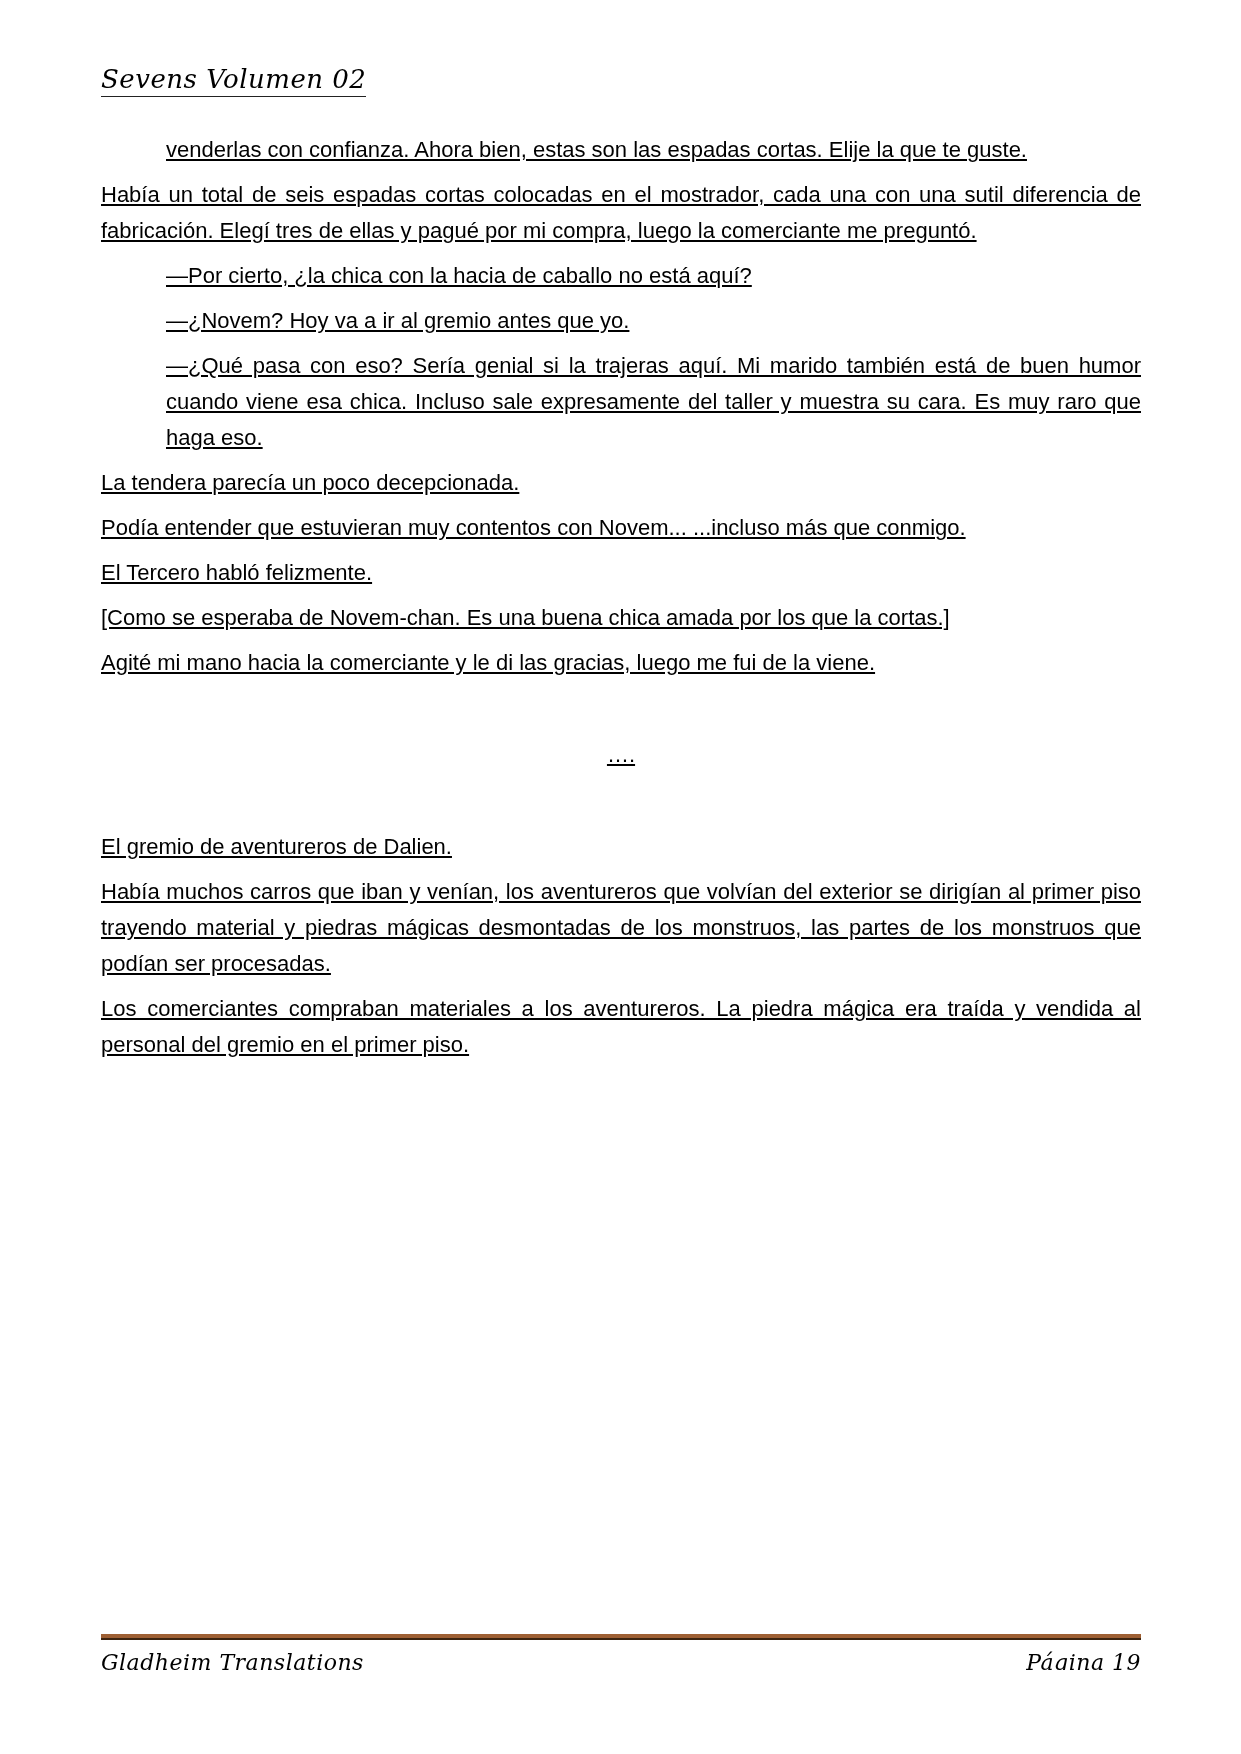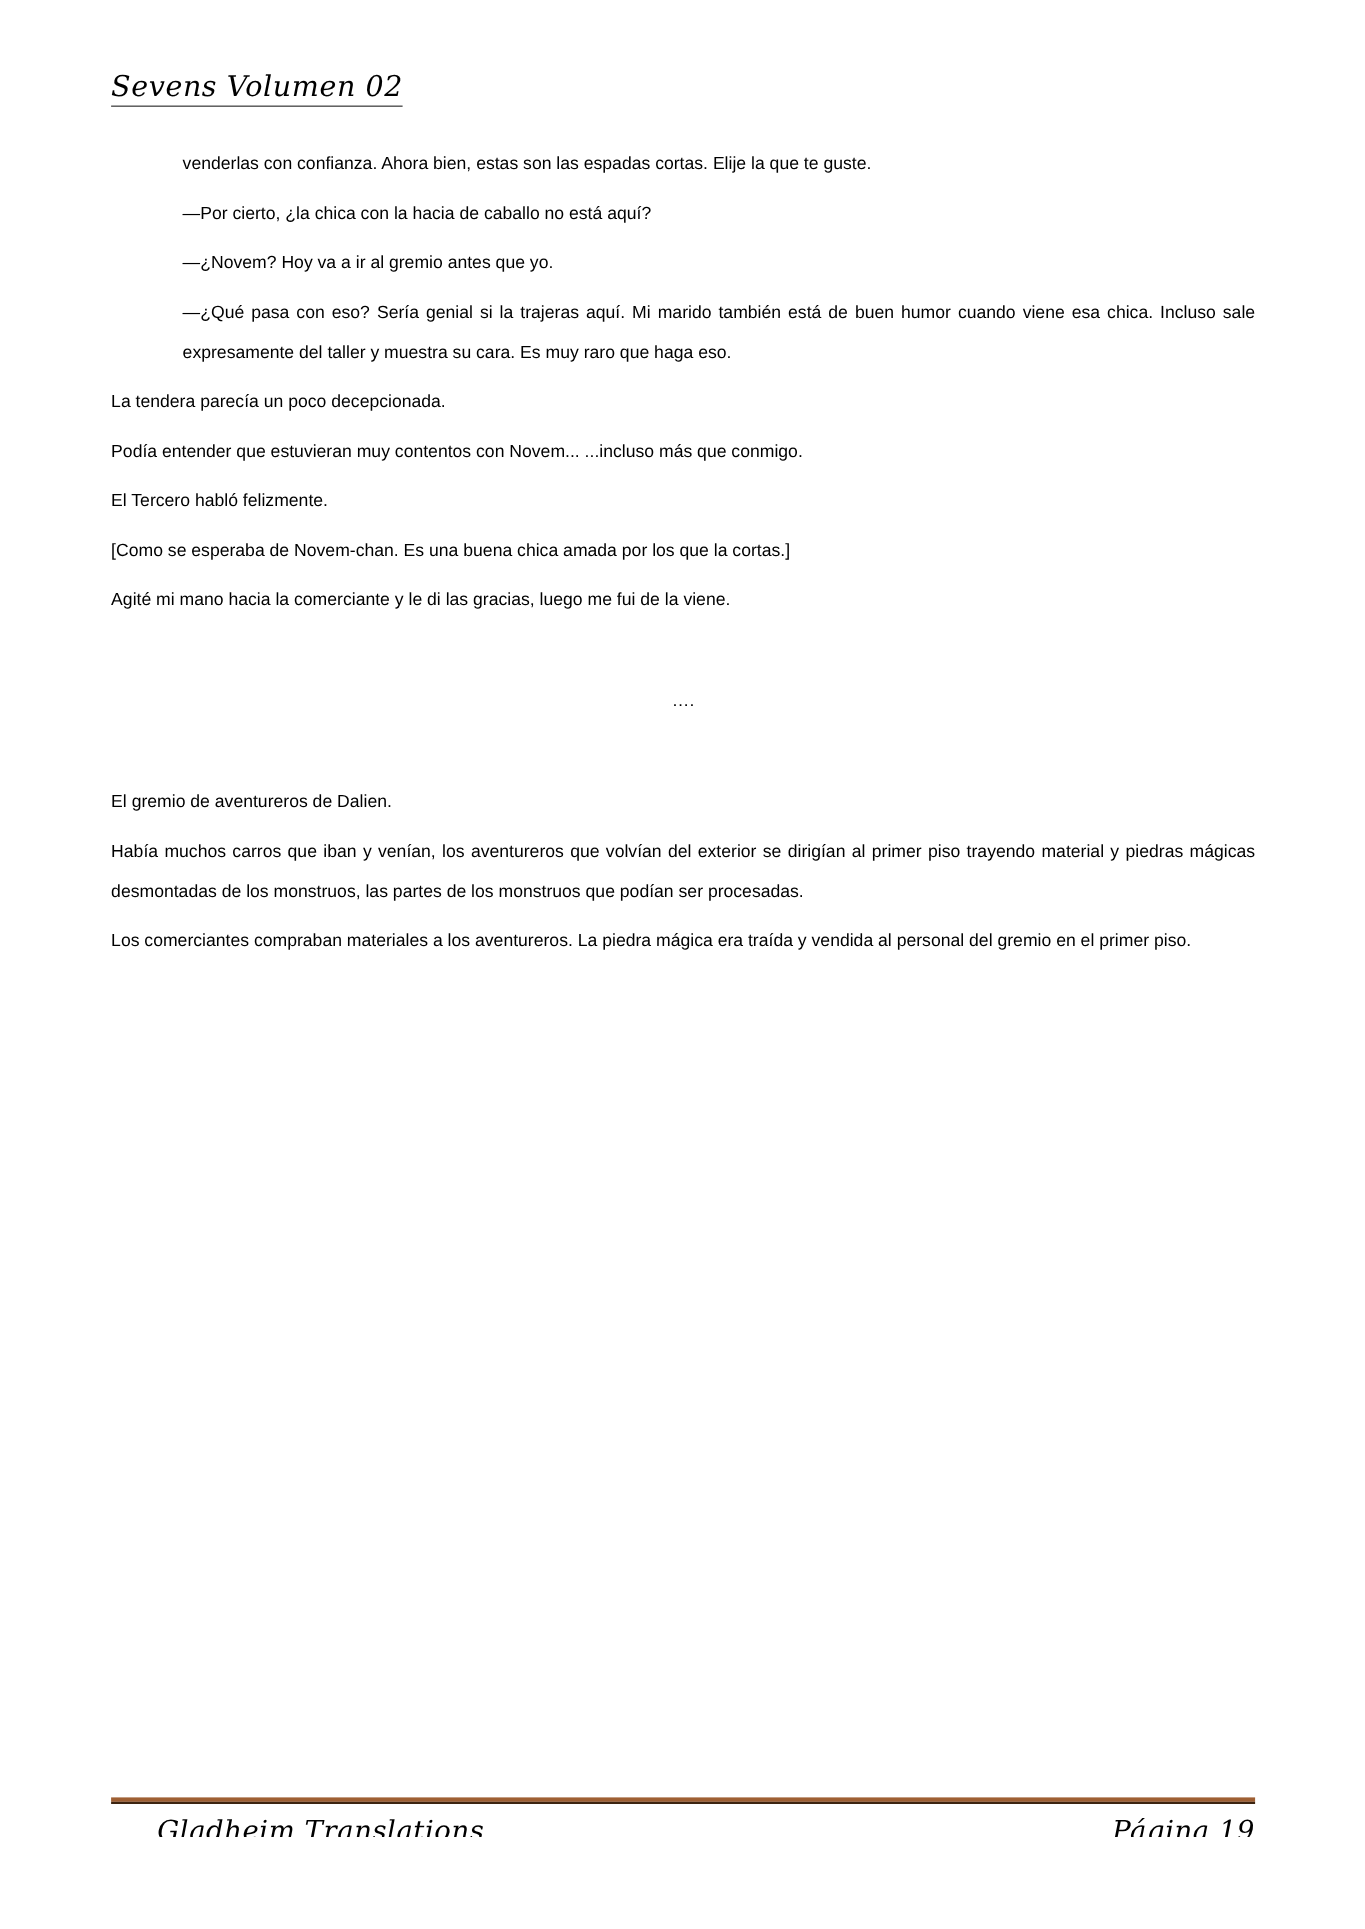--- a/index.html
+++ b/index.html
@@ -25,25 +25,26 @@
     border-bottom: 1.5px solid #222222;
     padding-bottom: 2px;
   }
   .content {
     position: absolute;
     top: 132px;
     left: 101px;
     width: 1040px;
   }
   .para {
-    font-size: 16px;
+    font-size: 22px;
     line-height: 36px;
     margin: 0 0 9px 0;
     text-align: justify;
     text-justify: inter-word;
+    text-decoration: underline;
   }
   .para.indent {
     padding-left: 65px;
   }
   .para.center {
     text-align: center;
     margin: 56px 0 56px 0;
   }
   .footer {
     position: absolute;
@@ -56,36 +57,36 @@
     border-top: 4px solid #9e5f33;
     border-bottom: 2px solid #3d2410;
   }
   .footer-row {
     display: flex;
     justify-content: space-between;
     align-items: center;
     margin-top: 10px;
     font-family: "DejaVu Serif", serif;
     font-style: italic;
-    font-size: 25px;
+    font-size: 22px;
     letter-spacing: 0.5px;
-    margin-left: 42px;
   }
 </style>
 </head>
 <body>
 
 <div class="page">
 
   <div class="page-header">
     <span class="title-underline">Sevens Volumen 02</span>
   </div>
 
   <div class="content">
     <p class="para indent">venderlas con confianza. Ahora bien, estas son las espadas cortas. Elije la que te guste.</p>
+    <p class="para">Había un total de seis espadas cortas colocadas en el mostrador, cada una con una sutil diferencia de fabricación. Elegí tres de ellas y pagué por mi compra, luego la comerciante me preguntó.</p>
     <p class="para indent">—Por cierto, ¿la chica con la hacia de caballo no está aquí?</p>
     <p class="para indent">—¿Novem? Hoy va a ir al gremio antes que yo.</p>
     <p class="para indent">—¿Qué pasa con eso? Sería genial si la trajeras aquí. Mi marido también está de buen humor cuando viene esa chica. Incluso sale expresamente del taller y muestra su cara. Es muy raro que haga eso.</p>
     <p class="para">La tendera parecía un poco decepcionada.</p>
     <p class="para">Podía entender que estuvieran muy contentos con Novem... ...incluso más que conmigo.</p>
     <p class="para">El Tercero habló felizmente.</p>
     <p class="para">[Como se esperaba de Novem-chan. Es una buena chica amada por los que la cortas.]</p>
     <p class="para">Agité mi mano hacia la comerciante y le di las gracias, luego me fui de la viene.</p>
     <p class="para center">….</p>
     <p class="para">El gremio de aventureros de Dalien.</p>

